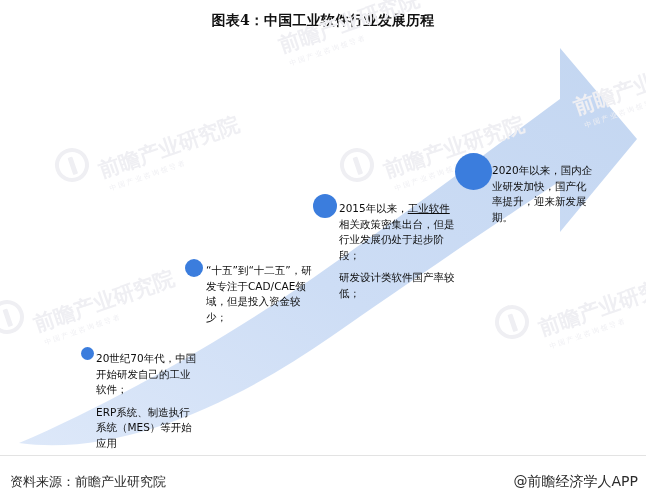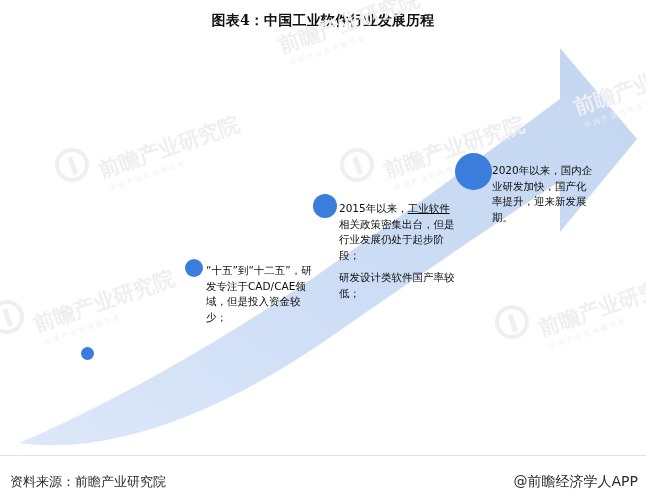--- a/index.html
+++ b/index.html
@@ -179,20 +179,24 @@
   <div class="wm" style="left:570px; top:95px;">
     <span>前瞻产业研究院</span>
     <span class="sub">中国产业咨询领导者</span>
   </div>
 
   <div class="dot" id="dot-1"></div>
   <div class="dot" id="dot-2"></div>
   <div class="dot" id="dot-3"></div>
   <div class="dot" id="dot-4"></div>
 
+  <div class="block" id="block-1">
+    <p>20世纪70年代，中国开始研发自己的工业软件；</p>
+    <p>ERP系统、制造执行系统（MES）等开始应用</p>
+  </div>
 
   <div class="block" id="block-2">
     <p>“十五”到“十二五”，研发专注于CAD/CAE领域，但是投入资金较少；</p>
   </div>
 
   <div class="block" id="block-3">
     <p id="block-3-p1">2015年以来，<u>工业软件</u>相关政策密集出台，但是行业发展仍处于起步阶段；</p>
     <p>研发设计类软件国产率较低；</p>
   </div>
 

